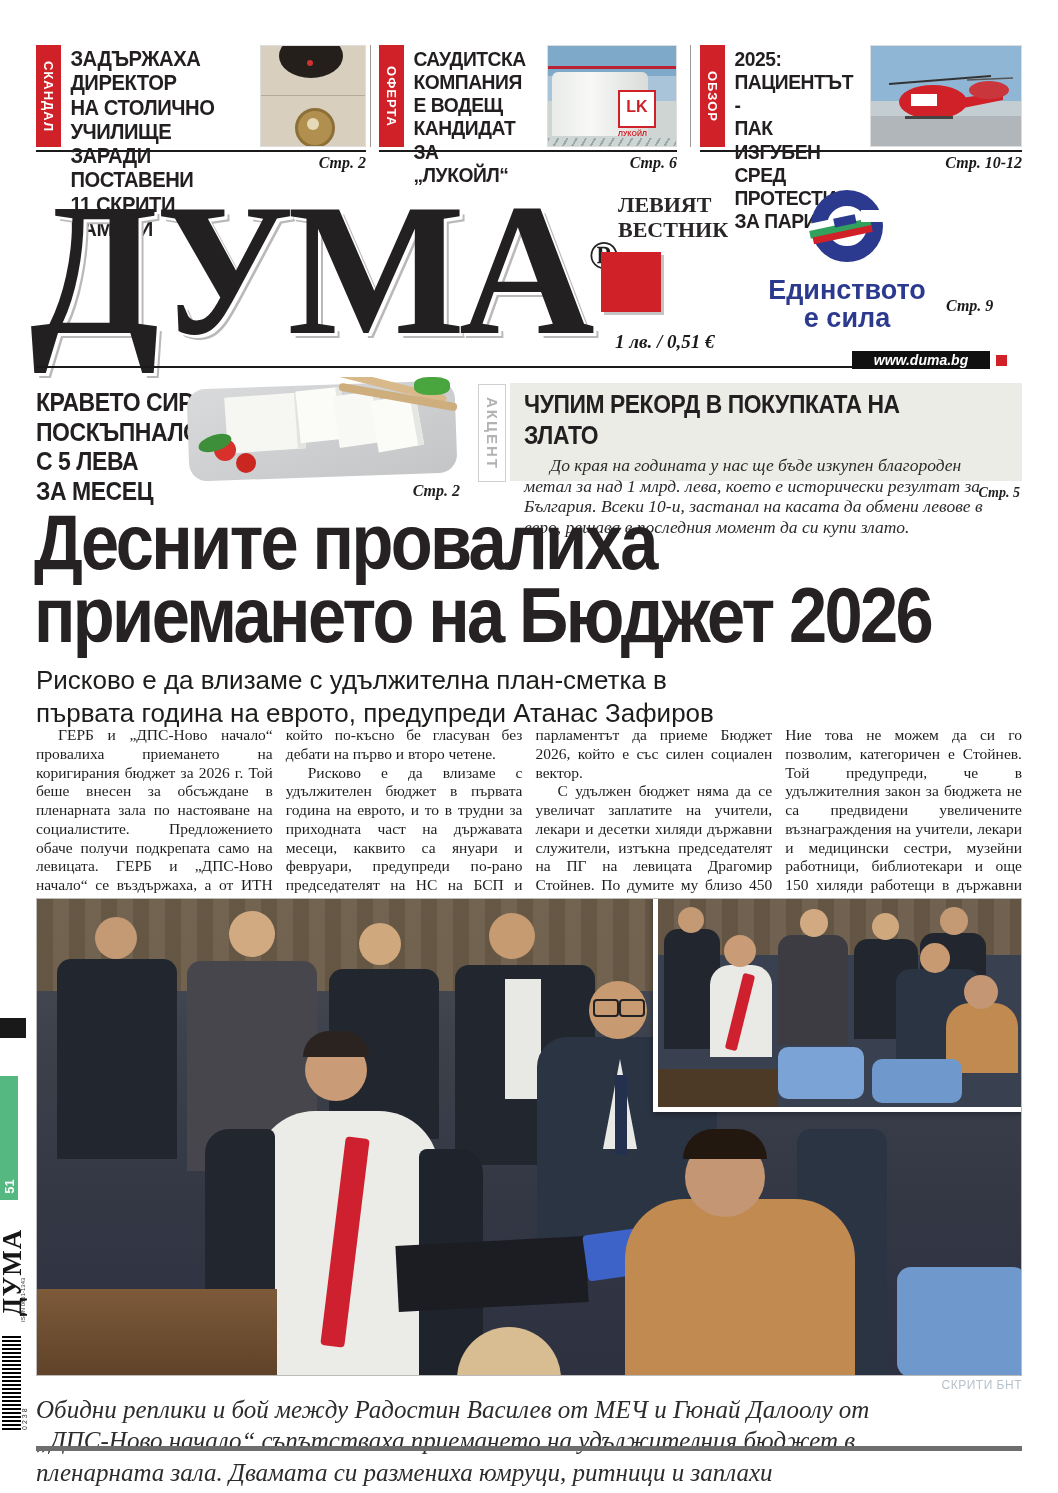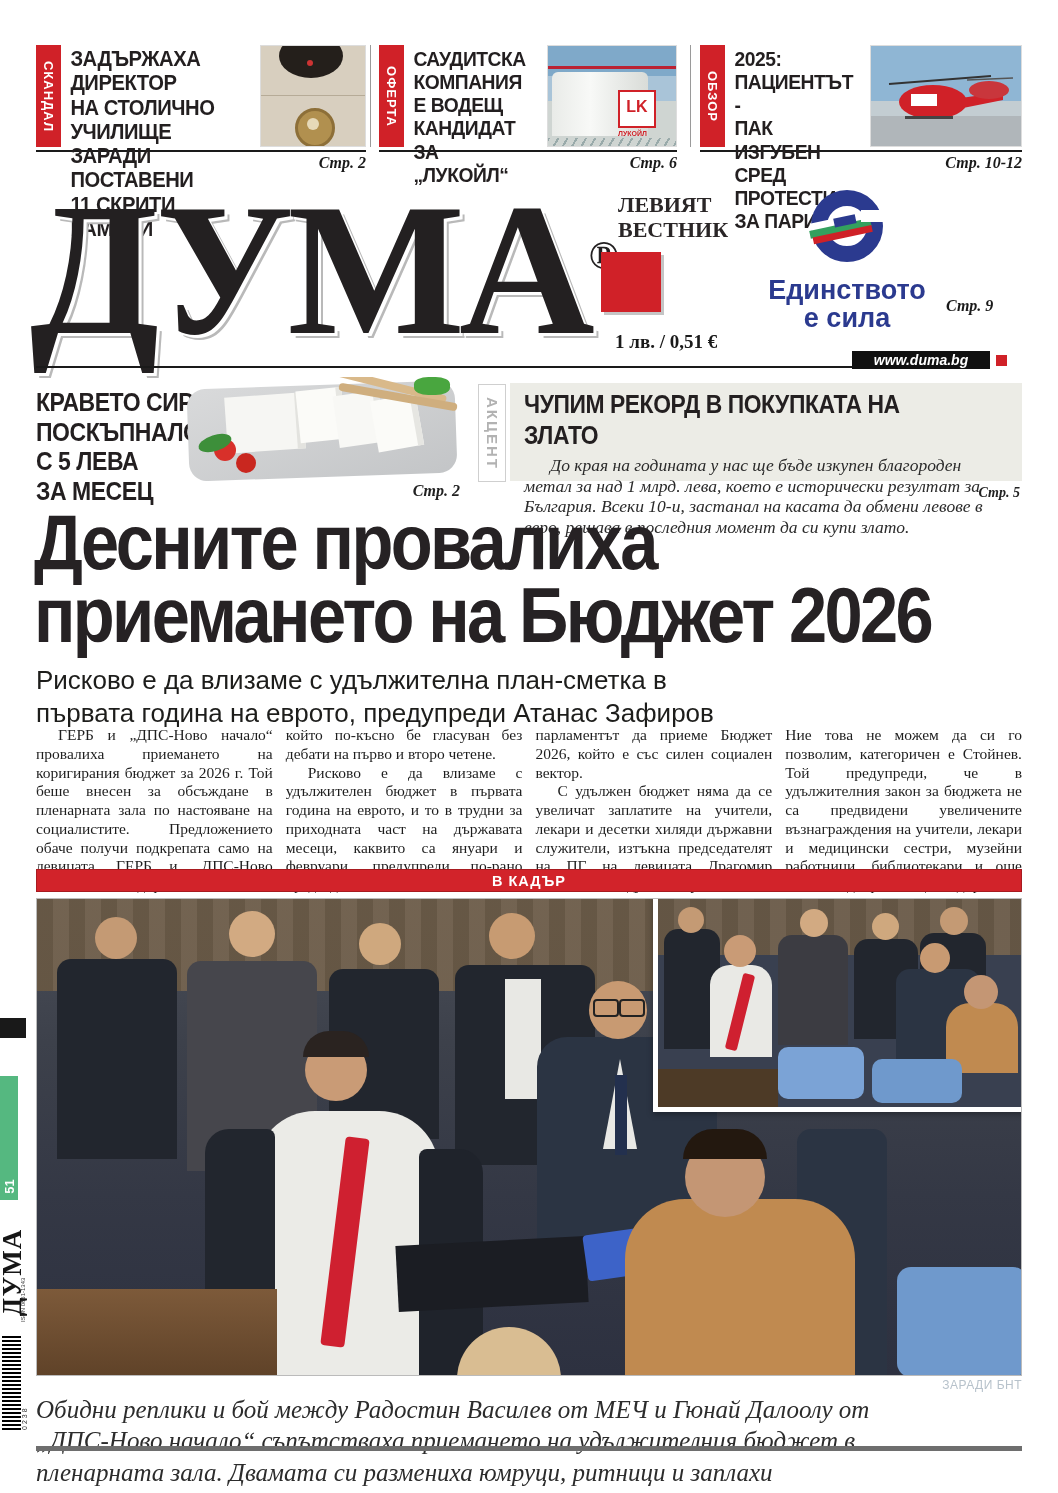--- a/index.html
+++ b/index.html
@@ -22,21 +22,21 @@
 
   
   .masthead-title{position:absolute;left:30px;top:176px;font-family:"Liberation Serif",serif;
       font-weight:bold;font-size:188px;line-height:1;letter-spacing:-6px;color:#232021;
       text-shadow:3px 3px 0 #ffffff,5px 5px 0 #b9b9b9;}
   .masthead-reg{font-size:40px;letter-spacing:0;vertical-align:64px;text-shadow:none;}
   .red-square{position:absolute;background:#d02128;box-shadow:3px 3px 0 #c5c5c5;}
   .tagline{position:absolute;left:618px;top:192px;font-family:"Liberation Serif",serif;
            font-weight:bold;font-size:22px;line-height:1.15;color:#2a2627;}
   .price{position:absolute;left:615px;top:331px;font-family:"Liberation Serif",serif;
-         font-weight:bold;font-size:19px;color:#1a1a1a;}
+         font-weight:bold;font-style:italic;font-size:19px;color:#1a1a1a;}
   .logo-box{position:absolute;left:762px;top:186px;width:170px;text-align:center;}
   .logo-text{font-weight:bold;font-size:27px;line-height:1.05;color:#2b3a8f;letter-spacing:0;}
   .logo-page{position:absolute;left:946px;top:297px;font-family:"Liberation Serif",serif;
              font-style:italic;font-weight:bold;font-size:16px;color:#1a1a1a;}
   .dateline{position:absolute;left:36px;top:339px;display:flex;gap:38px;font-size:14.5px;color:#77787b;}
   .dl-item{display:flex;align-items:center;gap:7px;}
   .dl-sq{width:11px;height:11px;background:#d02128;flex:none;}
   .dl-red{color:#d02128;font-weight:bold;}
   .mast-rule{position:absolute;left:36px;top:366px;width:816px;height:2px;background:#1a1a1a;}
   .web-bar{position:absolute;left:852px;top:351px;width:138px;height:18px;background:#101010;
@@ -255,23 +255,20 @@
     <div class="col">
       <p class="cont">парламентът да приеме Бюджет 2026, който е със силен социален вектор.</p>
       <p>С удължен бюджет няма да се увеличат заплатите на учители, лекари и десетки хиляди държавни служители, изтъкна председателят на ПГ на левицата Драгомир Стойнев. По думите му близо 450 хиляди души ще останат без закрила при влизането в еврозоната.</p>
     </div>
     <div class="col">
       <p class="cont">Ние това не можем да си го позволим, категоричен е Стойнев. Той предупреди, че в удължителния закон за бюджета не са предвидени увеличените възнаграждения на учители, лекари и медицински сестри, музейни работници, библиотекари и още 150 хиляди работещи в държавни предприятия.</p>
       <div class="col-page">Стр. 3</div>
     </div>
   </div>
 
-  <div class="band">
-      <span>В КАДЪР</span>
-    </div>
 
   <div class="photo-main">
     <div class="wood"></div>
 
     <div class="suit" style="left:20px;top:60px;width:120px;height:200px;"></div>
     <div class="head" style="left:58px;top:18px;width:42px;height:42px;"></div>
     <div class="suit" style="left:150px;top:62px;width:130px;height:210px;background:#46464c;"></div>
     <div class="head" style="left:192px;top:12px;width:46px;height:46px;background:#d2aa82;"></div>
     <div class="suit" style="left:292px;top:70px;width:110px;height:170px;"></div>
     <div class="head" style="left:322px;top:24px;width:42px;height:42px;background:#cfa87e;"></div>
@@ -323,21 +320,21 @@
       <div class="suit" style="left:238px;top:70px;width:84px;height:90px;background:#2b3443;"></div>
       <div class="head" style="left:262px;top:44px;width:30px;height:30px;background:#c89a72;"></div>
       <div class="ph" style="left:288px;top:104px;width:72px;height:70px;background:#c08a50;border-radius:24px 24px 0 0;"></div>
       <div class="head" style="left:306px;top:76px;width:34px;height:34px;background:#c49674;"></div>
       <div class="ph" style="left:120px;top:148px;width:86px;height:52px;background:#7ba3d6;border-radius:10px;"></div>
       <div class="ph" style="left:214px;top:160px;width:90px;height:44px;background:#6f99cc;border-radius:10px;"></div>
       <div class="ph" style="left:0;top:170px;width:120px;height:38px;background:#4d3a26;"></div>
     </div>
   </div>
 
-  <div class="credit">ЗАРАДИ БНТ</div>
+  <div class="credit">СКРИТИ БНТ</div>
   <div class="caption">Обидни реплики и бой между Радостин Василев от МЕЧ и Гюнай Далоолу от „ДПС-Ново начало“ съпътстваха приемането на удължителния бюджет в пленарната зала. Двамата си размениха юмруци, ритници и заплахи</div>
   <div class="bottom-rule"></div>
 
   <div class="spine-sq"></div>
   <div class="spine-green">
       <span>51</span>
     </div>
   <div class="spine-title">
       <span>ДУМА</span>
     </div>

